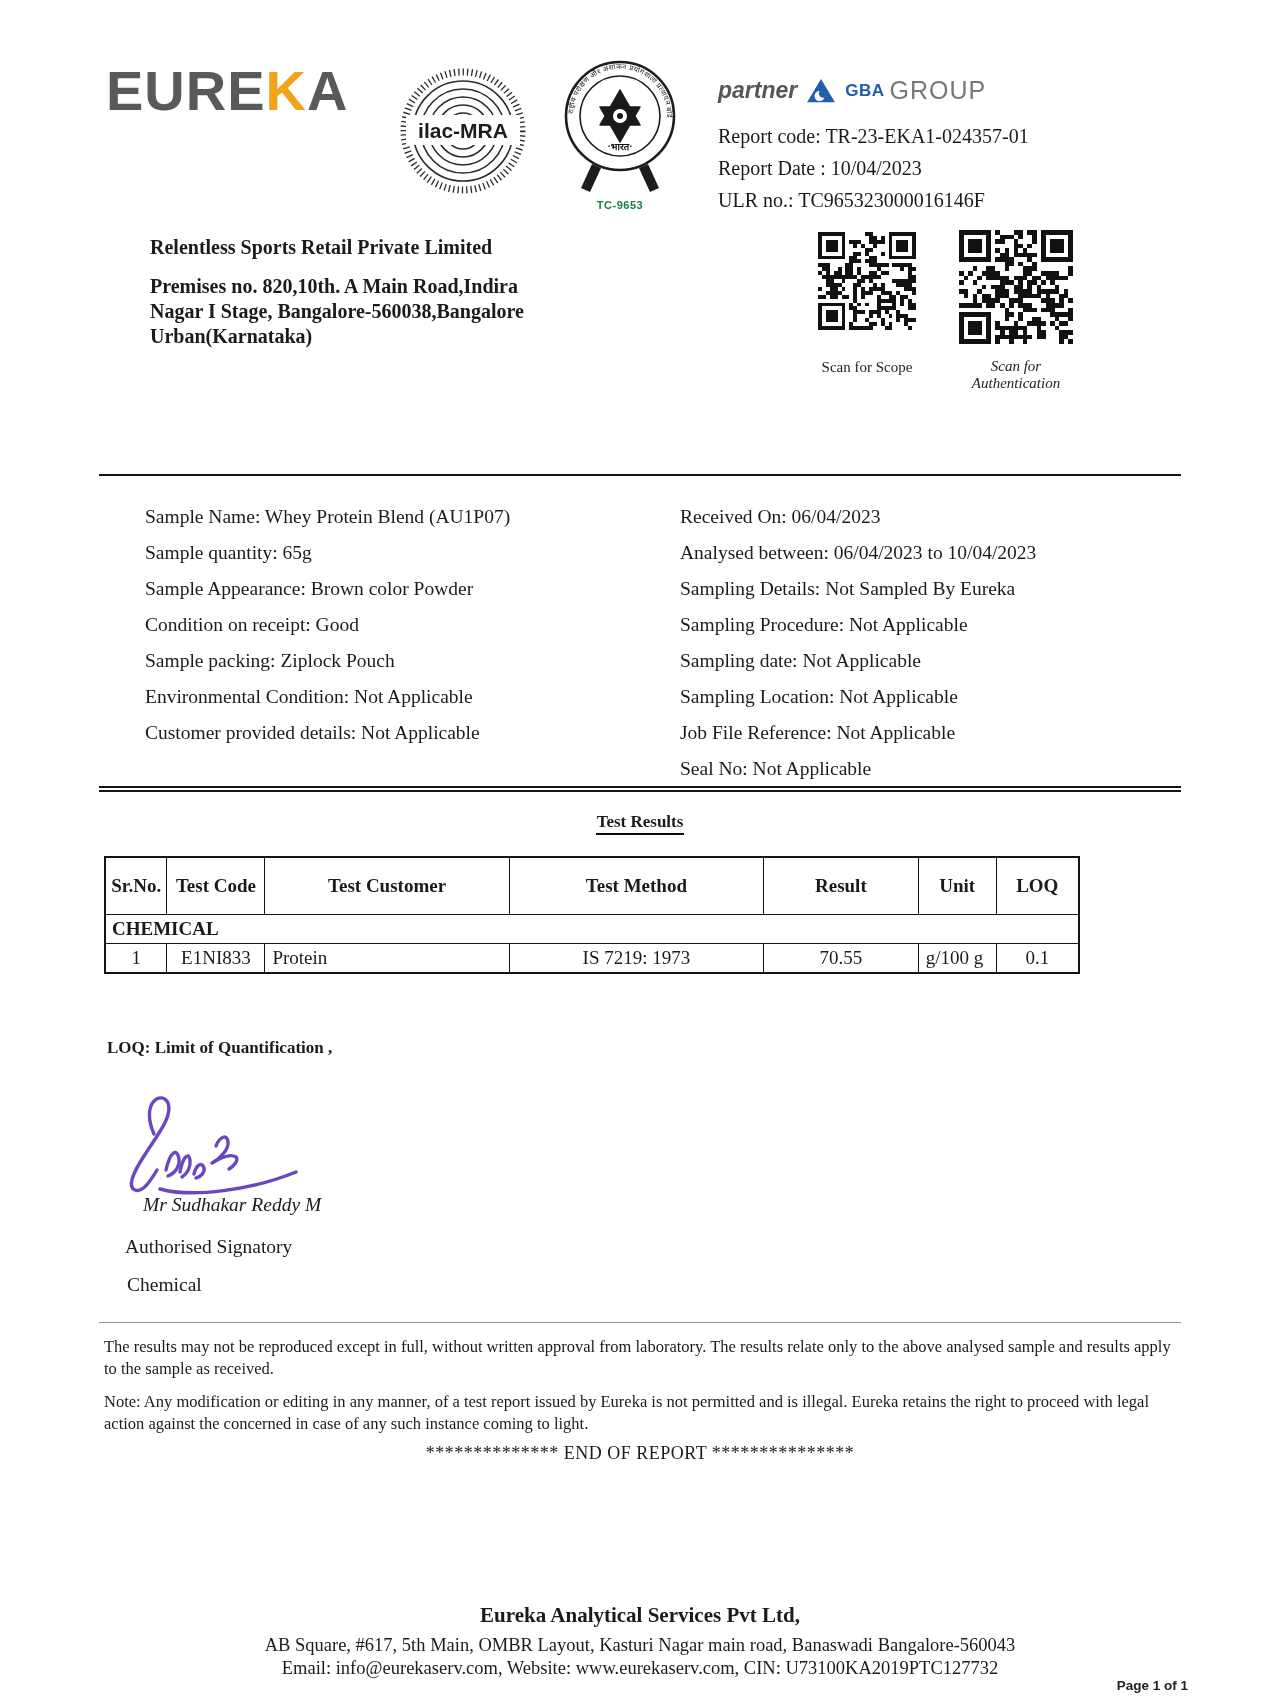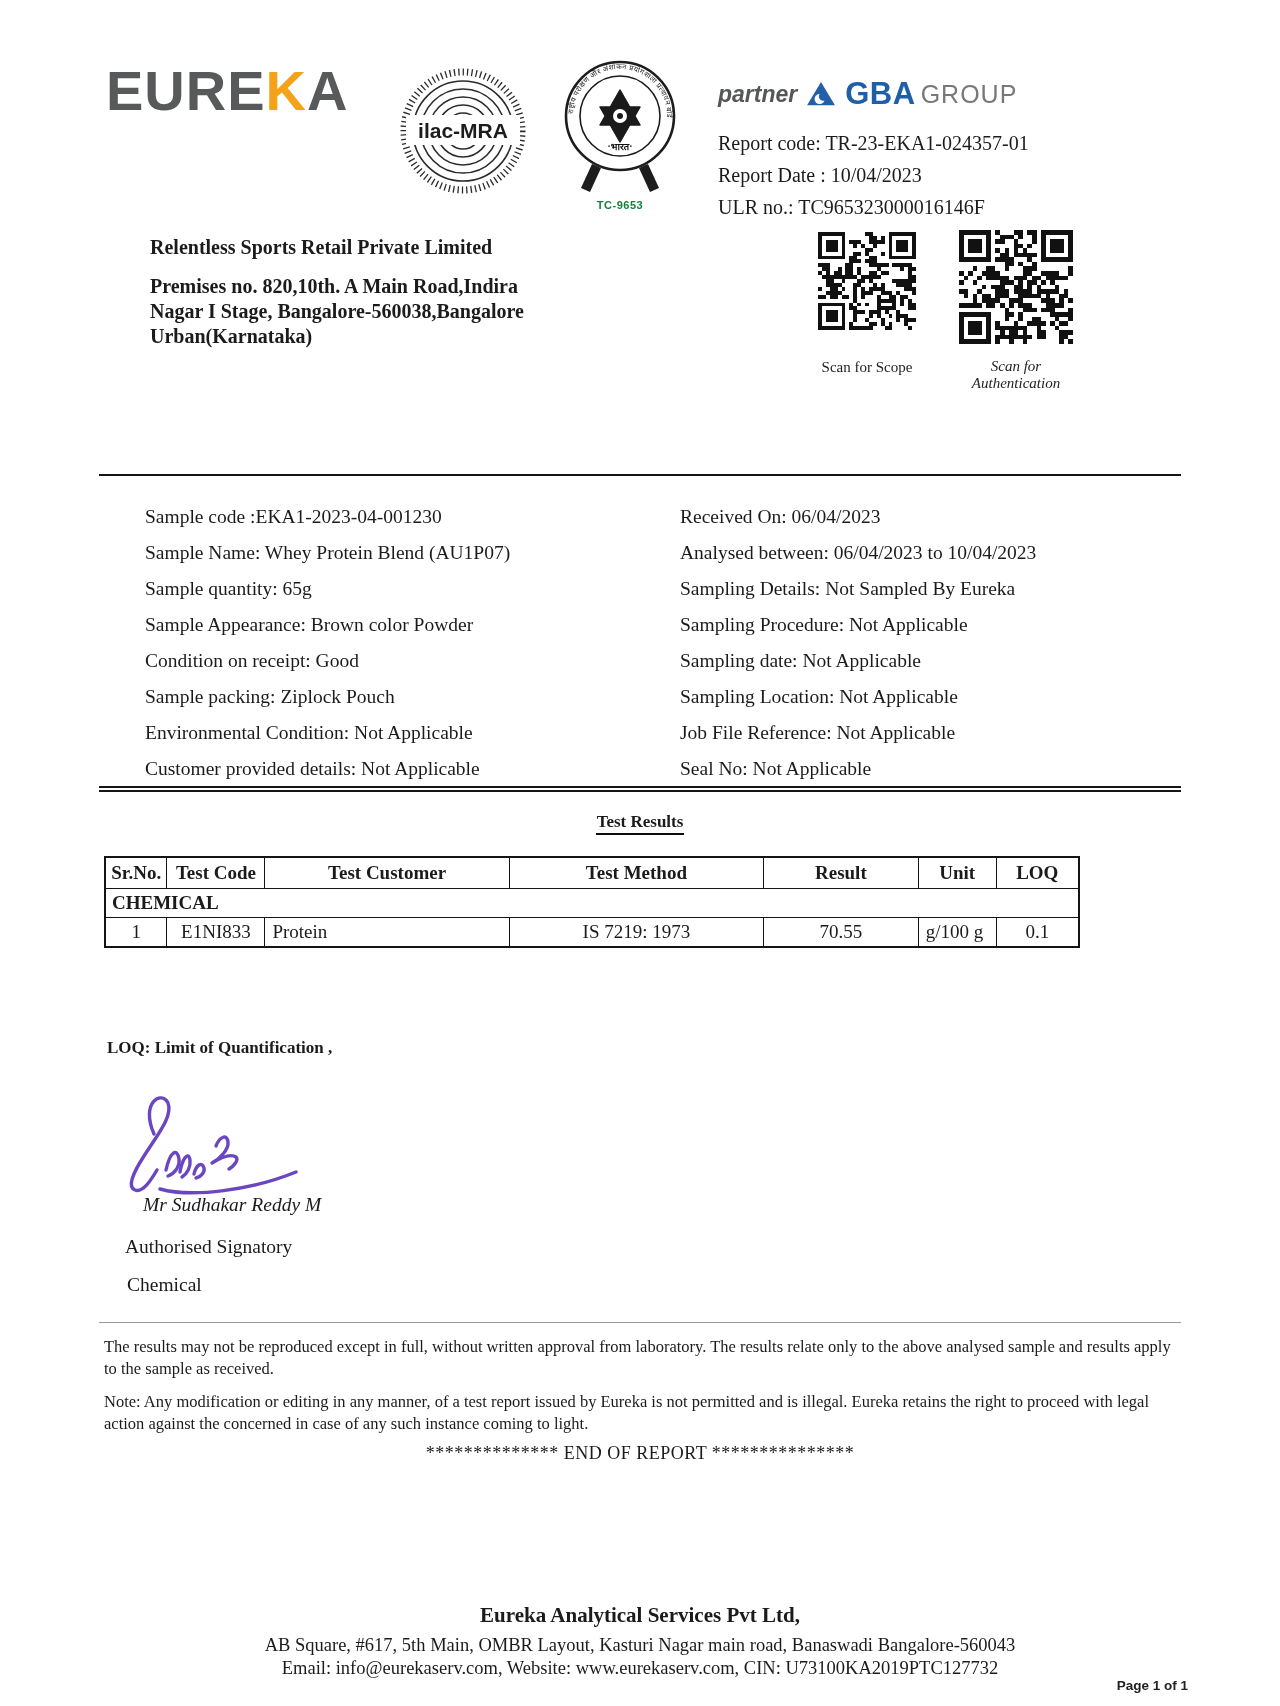--- a/index.html
+++ b/index.html
@@ -21,21 +21,21 @@
   .nabl-svg { width:126px; height:138px; }
   .nabl-ring-text { font-family:"Liberation Serif",serif; font-size:7.2px; fill:#222; letter-spacing:.4px; }
   .nabl-bharat { font-family:"Liberation Serif",serif; font-size:9.5px; font-weight:bold; fill:#111; }
   .nabl-caption { margin-top:1px; font-family:"Liberation Sans",sans-serif;
     font-size:11px; font-weight:700; color:#15803d; letter-spacing:.5px; }
   .partner-block { position:absolute; left:718px; top:76px; width:464px; }
   .partner-line { display:flex; align-items:center; gap:9px;
     font-family:"Liberation Sans","DejaVu Sans",sans-serif; }
   .partner-word { font-style:italic; font-weight:600; font-size:23px; color:#55565A; }
   .gba-triangle { width:30px; height:26px; }
-  .gba-bold { font-size:31px; font-weight:800; color:#1F5FA8; letter-spacing:.5px; }
+  .gba-bold { font-size:17px; font-weight:800; color:#1F5FA8; letter-spacing:.5px; }
   .gba-light { font-size:25px; font-weight:400; color:#77787B; letter-spacing:1px; margin-left:-4px; }
   .report-meta { margin-top:15px; font-size:20px; }
   .report-meta div { line-height:32px; }
   
   .customer-block { position:absolute; left:150px; top:236px; width:410px; font-weight:bold; }
   .customer-name { font-size:20px; }
   .customer-address { margin-top:15px; font-size:20px; line-height:1.24; width:400px; }
   .qr-block { position:absolute; text-align:center; }
   .qr-scope-block { left:812px; top:232px; width:110px; }
   .qr-auth-block  { left:946px; top:230px; width:140px;font-style:italic; }
@@ -60,21 +60,21 @@
   .details .col-right { flex:1; }
   .detail-row { line-height:36px; height:36px; white-space:nowrap; }
   
   .tr-title-wrap { position:absolute; left:0; top:812px; width:100%; text-align:center; }
   .tr-title { display:inline-block; font-size:17px; font-weight:bold;
     border-bottom:2.5px solid #0d0d0d; padding:0 1px 1px; }
   .results-table { position:absolute; left:104px; top:856px; width:976px;
     border-collapse:collapse; font-size:19px; }
   .results-table th, .results-table td { border:1.6px solid #141414; padding:3px 4px; }
   .results-table { border:2.2px solid #141414; }
-  .results-table th { font-weight:bold; text-align:center; padding:4px 2px; }
+  .results-table th { font-weight:bold; text-align:center; padding:17px 2px; }
   .results-table td { text-align:center; }
   .results-table td.al { text-align:left; padding-left:7px; }
   .group-row td { font-weight:bold; text-align:left; padding:3px 6px; }
   
   .loq-note { position:absolute; left:107px; top:1038px; font-size:17px; font-weight:600; }
   .signature { position:absolute; left:120px; top:1090px; }
   .signatory-block { position:absolute; left:127px; top:1194px; font-size:19.5px; }
   .signatory-name { margin-left:16px;font-style:italic; }
   .signatory-role { margin-top:20px; margin-left:-2px; }
   .signatory-dept { margin-top:16px; }
@@ -792,21 +792,20 @@
         <rect x="22" y="24" width="1" height="1" fill="#111"></rect>
         <rect x="24" y="24" width="1" height="1" fill="#111"></rect>
       </svg>
     <div class="qr-caption">Scan for Authentication</div>
   </div>
 
   <div class="rule-1"></div>
 
   <section class="details">
     <div class="col col-left">
-      <div class="detail-row">Sample code :EKA1-2023-04-001230</div>
       <div class="detail-row">Sample Name: Whey Protein Blend (AU1P07)</div>
       <div class="detail-row">Sample quantity: 65g</div>
       <div class="detail-row">Sample Appearance: Brown color Powder</div>
       <div class="detail-row">Condition on receipt: Good</div>
       <div class="detail-row">Sample packing: Ziplock Pouch</div>
       <div class="detail-row">Environmental Condition: Not Applicable</div>
       <div class="detail-row">Customer provided details: Not Applicable</div>
     </div>
     <div class="col col-right">
       <div class="detail-row">Received On: 06/04/2023</div>

